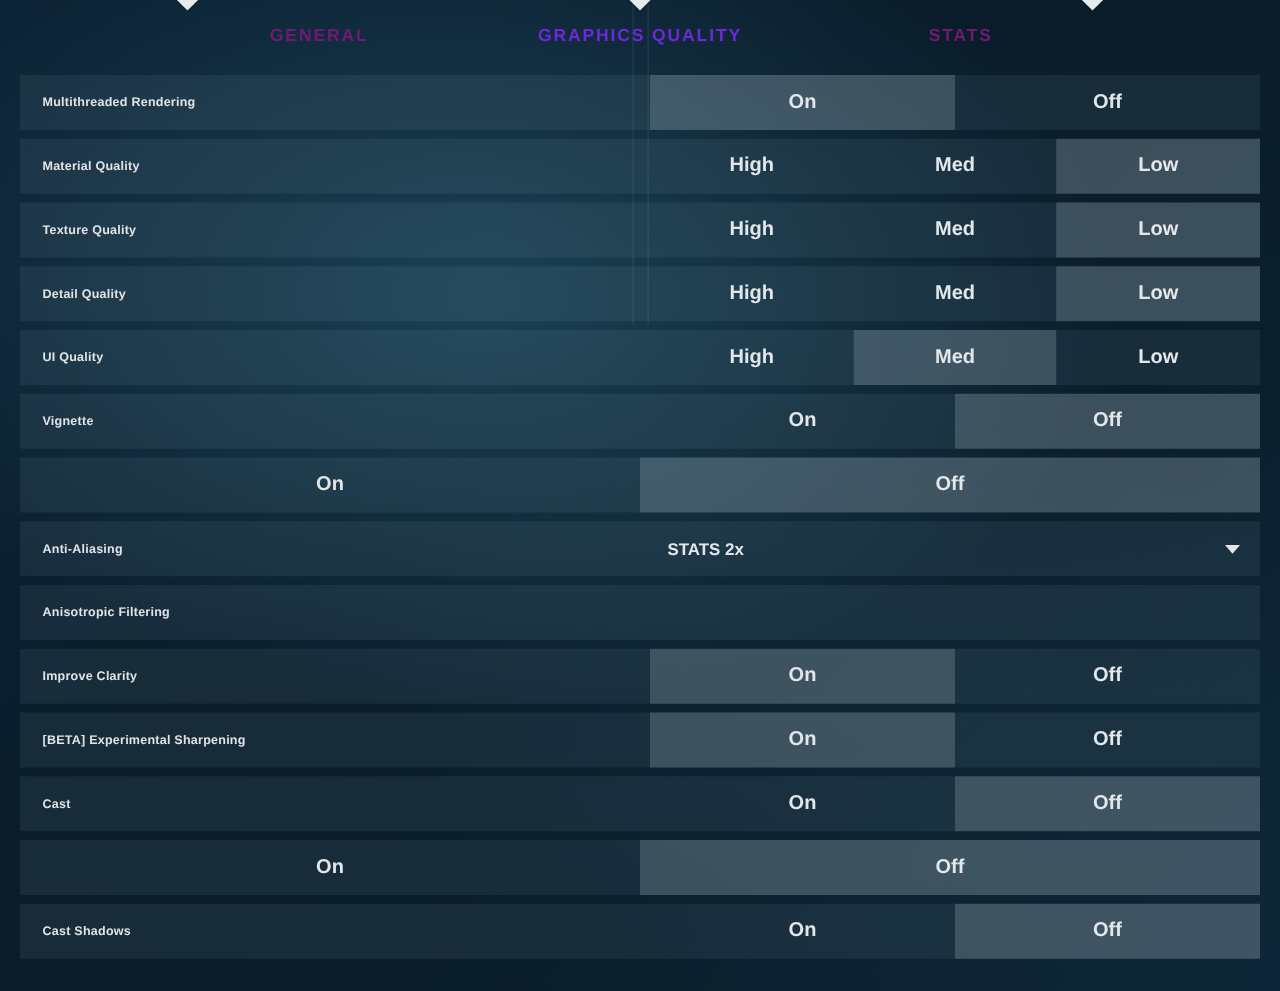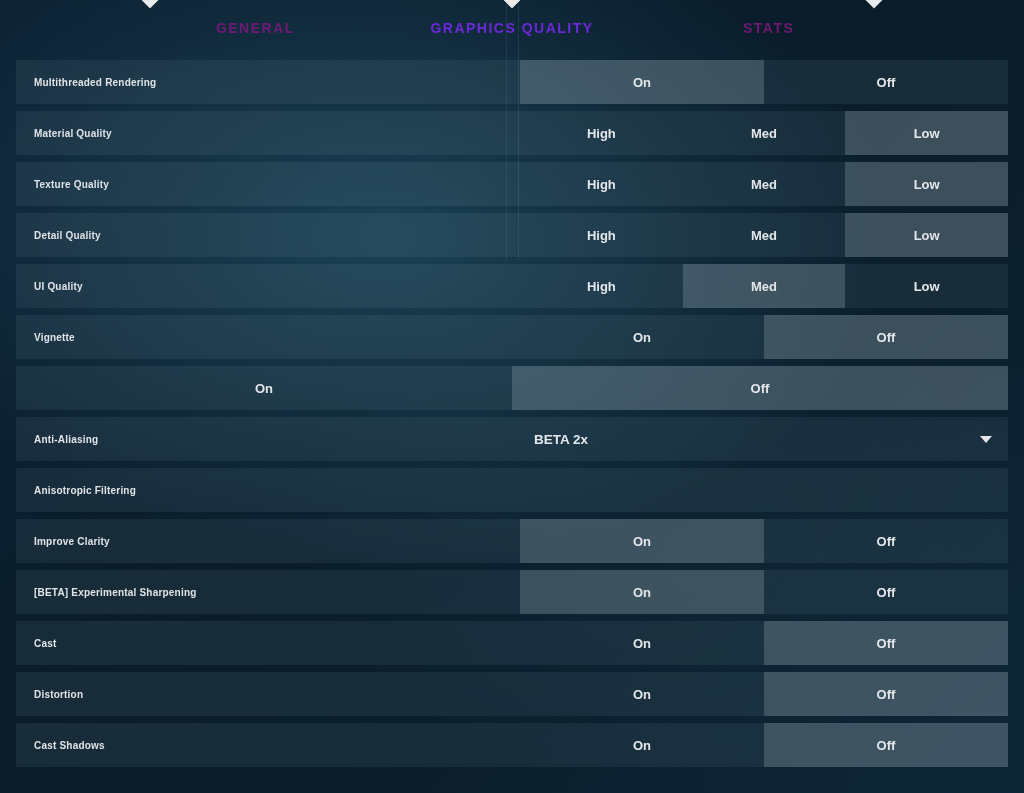--- a/index.html
+++ b/index.html
@@ -96,21 +96,21 @@
     align-items: stretch;
   }
 
   
   .opt {
     flex: 1 1 0;
     display: flex;
     align-items: center;
     justify-content: center;
     font-weight: 600;
-    font-size: 13px;
+    font-size: 16px;
     color: #e4e7ea;
     cursor: pointer;
     position: relative;
   }
   .opt.selected {
     background: rgba(190, 205, 215, 0.22);
   }
 
   
   .dropdown {
@@ -199,21 +199,21 @@
     <div class="row">
       <div class="controls">
         <div class="opt">On</div>
         <div class="opt selected">Off</div>
       </div>
     </div>
     <div class="row">
       <div class="label">Anti-Aliasing</div>
       <div class="controls">
         <div class="dropdown">
-          <span>BETA 2x</span>
+          <span>STATS 2x</span>
           <span class="caret"></span>
         </div>
       </div>
     </div>
     <div class="row">
       <div class="label">Anisotropic Filtering</div>
     </div>
     <div class="row">
       <div class="label">Improve Clarity</div>
       <div class="controls">
@@ -229,21 +229,20 @@
       </div>
     </div>
     <div class="row">
       <div class="label">Cast</div>
       <div class="controls">
         <div class="opt">On</div>
         <div class="opt selected">Off</div>
       </div>
     </div>
     <div class="row">
-      <div class="label">Distortion</div>
       <div class="controls">
         <div class="opt">On</div>
         <div class="opt selected">Off</div>
       </div>
     </div>
     <div class="row">
       <div class="label">Cast Shadows</div>
       <div class="controls">
         <div class="opt">On</div>
         <div class="opt selected">Off</div>

